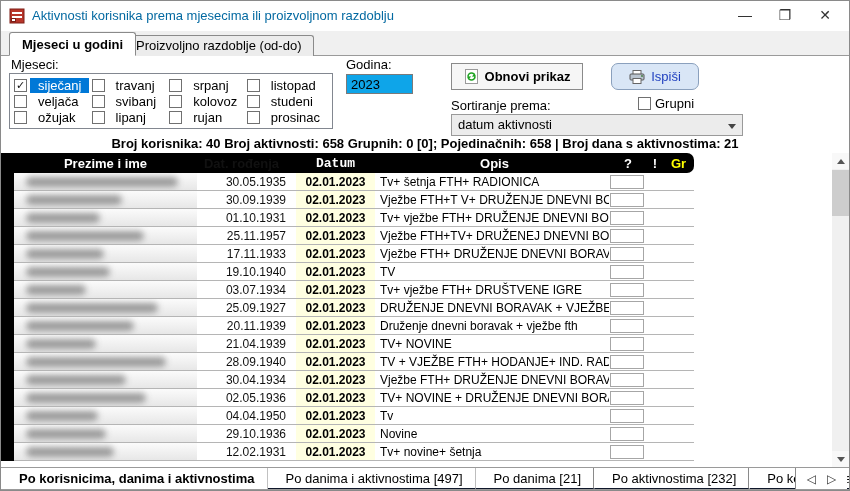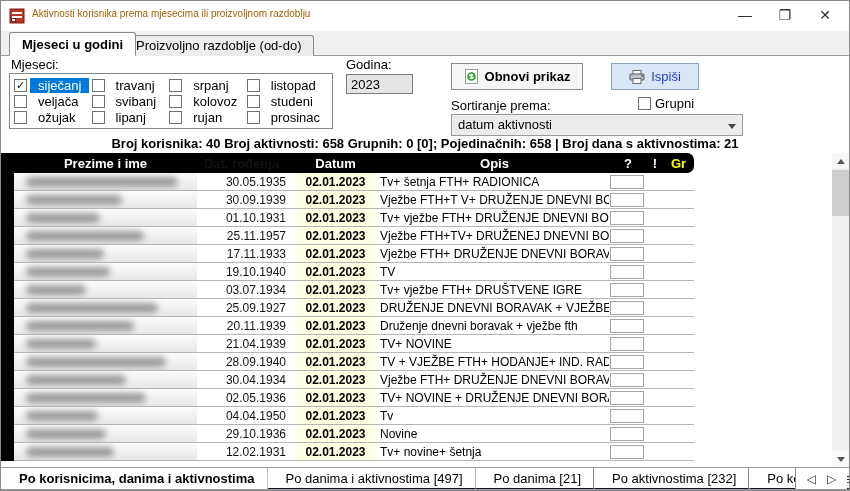--- a/index.html
+++ b/index.html
@@ -5,21 +5,21 @@
   * { box-sizing: border-box; margin: 0; padding: 0; }
   html,body { background:#cfcfcf; }
   body { font-family: "Liberation Sans", sans-serif; }
   .window {
     position: relative; width: 850px; height: 491px;
     background:#ffffff; border:1px solid #8a8a8a; overflow:hidden;
   }
   
   .titlebar { position:absolute; top:0; left:0; right:0; height:30px; background:#ffffff; }
   .app-icon { position:absolute; left:8px; top:7px; width:16px; height:16px; }
-  .title-text { position:absolute; left:31px; top:7px; font-size:10px; color:#a16207; white-space:nowrap;text-align:right; }
+  .title-text { position:absolute; left:31px; top:7px; font-size:13px; color:#0369a1; white-space:nowrap;text-align:right; }
   .winbtn { position:absolute; top:0; width:36px; height:29px; text-align:center; line-height:29px;
             font-size:14px; color:#333; cursor:default; }
   .winbtn.min { right:86px; } .winbtn.max { right:46px; } .winbtn.close { right:6px; }
   
   .tabstrip { position:absolute; top:30px; left:0; right:0; height:25px; background:#f0f0f0;
               border-bottom:1px solid #9a9a9a; }
   .ttab { position:absolute; bottom:-1px; font-size:13px; padding:0 12px; background:#ececec;
           border:1px solid #8a8a8a; border-bottom:none; border-radius:3px 3px 0 0;
           height:21px; line-height:20px; color:#000; }
   .ttab.active { height:24px; line-height:23px; font-weight:bold; background:#ffffff;
@@ -32,25 +32,25 @@
                 border:1px solid #828790; background:#ffffff;
                 display:grid; grid-template-rows:repeat(3,1fr); grid-template-columns:repeat(4,1fr);
                 grid-auto-flow:column; align-items:center; padding:3px 4px; }
   .mitem { display:flex; align-items:center; gap:3px; font-size:13px; height:15px; }
   .cb { width:13px; height:13px; background:#fff; border:1px solid #707070; font-size:11px;
         line-height:11px; text-align:center; color:#111; flex:0 0 13px; }
   .mlabel { padding:0 8px; white-space:nowrap; }
   .mlabel.selected { background:#0078d7; color:#fff; }
   .year-input { position:absolute; left:345px; top:18px; width:67px; height:20px;
                 border:1px solid #7a7a7a; font-size:13px; padding:3px 4px;
-                font-family:"Liberation Sans",sans-serif; background:#e5e5e5; }
+                font-family:"Liberation Sans",sans-serif; background:#0ea5e9; }
   .btn { position:absolute; top:7px; height:27px; border:1px solid #8a8a8a; background:#f6f6f6;
          font-size:13px; display:flex; align-items:center; justify-content:center; gap:6px; cursor:default; }
   .btn.refresh { left:450px; width:132px; font-weight:bold; color:#000; }
-  .btn.print { left:610px; width:88px; background:#d9e6f6; border-color:#8aa0bd; color:#1f3fbf; }
+  .btn.print { left:610px; width:88px; background:#d9e6f6; border-color:#8aa0bd; color:#1f3fbf;border-radius:7px; }
   .sort-lbl { left:450px; top:42px; }
   .grupni { position:absolute; left:637px; top:40px; display:flex; align-items:center; gap:4px; font-size:13px; }
   .dropdown { position:absolute; left:450px; top:58px; width:292px; height:22px; background:#ececec;
               border:1px solid #9a9a9a; font-size:13px; line-height:20px; padding-left:6px; }
   .dd-arrow { position:absolute; right:6px; top:9px; width:0; height:0;
               border-left:4px solid transparent; border-right:4px solid transparent;
               border-top:5px solid #444; }
   .summary { position:absolute; left:0; right:0; top:80px; text-align:center; font-size:13px;
              font-weight:bold; color:#000; white-space:nowrap; }
   
@@ -213,21 +213,21 @@
     </div>
 
     <div class="summary">Broj korisnika: 40   Broj aktivnosti: 658  Grupnih: 0 [0]; Pojedinačnih: 658  | Broj dana s aktivnostima: 21</div>
   </div>
 
   <div class="grid">
     <div class="hrow">
         <div class="hcell c-gutter"></div>
         <div class="hcell c-name" style="justify-content: center; background: transparent; border-bottom: none;">Prezime i ime</div>
         <div class="hcell c-birth" style="justify-content: center; background: transparent; border-bottom: none;">Dat. rođenja</div>
-        <div class="hcell c-datum" style="justify-content: center; background: transparent; border-bottom: none;">Datum</div>
+        <div class="hcell c-datum" style="justify-content: center; background: transparent; border-bottom: none; font-family: Liberation Mono, monospace;">Datum</div>
         <div class="hcell c-opis" style="justify-content: center; background: transparent; border-bottom: none;">Opis</div>
         <div class="hcell c-q" style="justify-content: center; background: transparent; border-bottom: none;">?</div>
         <div class="hcell c-excl" style="justify-content: center; background: transparent; border-bottom: none;">!</div>
         <div class="hcell c-gr gr" style="justify-content: center; background: transparent; border-bottom: none;">Gr</div>
       </div>
     <div id="tbody">
         <div class="row">
     <div class="cell c-gutter"></div>
     <div class="cell c-name">
             <span class="blurbar" style="width: 152px;"></span>

